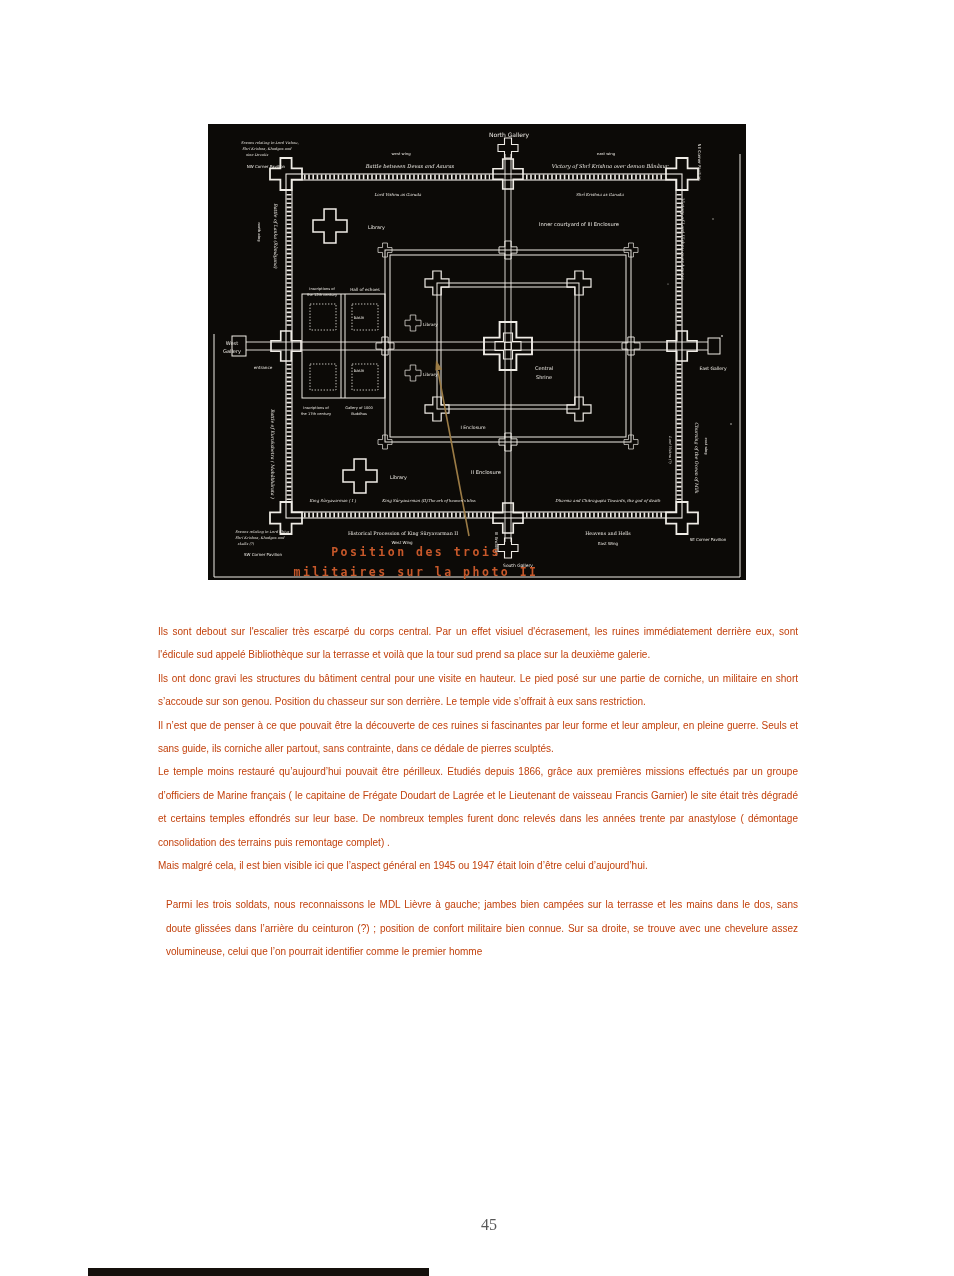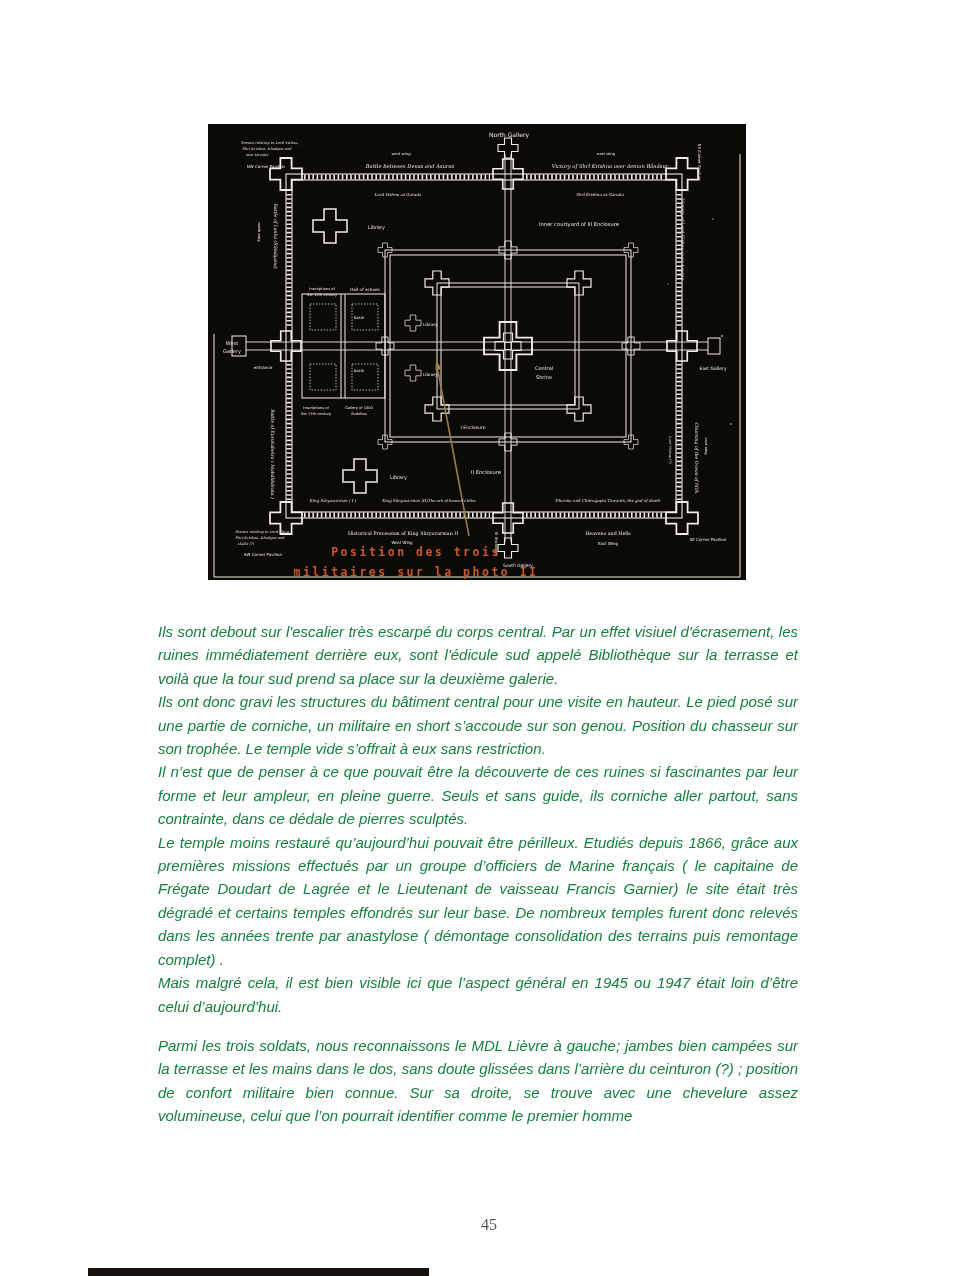--- a/index.html
+++ b/index.html
@@ -13,24 +13,24 @@
   
   .lbl{fill:#efece6;font-family:"DejaVu Sans",sans-serif;}
   .lbl-i{fill:#efece6;font-family:"DejaVu Serif",serif;font-style:italic;}
   .lbl-s{fill:#efece6;font-family:"DejaVu Serif",serif;}
   .lbl-o{fill:#c7582a;font-family:"DejaVu Sans Mono",monospace;font-weight:bold;letter-spacing:2.5px;}
   .ink{stroke:#efece6;fill:none;}
   .dots{stroke:#efece6;fill:none;stroke-dasharray:1.4 1.6;}
 
   .body-text{
     position:absolute;left:158px;top:620px;width:640px;
-    font-size:15px;line-height:23.4px;color:#15803d;text-align:justify;font-style:italic;
+    font-size:10px;line-height:23.4px;color:#c2410c;text-align:justify;
   }
   .body-text p{margin:0;}
-  .body-text p.spaced{margin-top:16px;}
+  .body-text p.spaced{margin-top:16px;margin-left:8px;}
 
   .page-number{
     position:absolute;left:12px;top:1216px;width:954px;text-align:center;
     font-family:"Liberation Serif",serif;font-size:16px;color:#585858;
   }
   .next-page-peek{
     position:absolute;left:88px;top:1268px;width:341px;height:8px;background:#15100c;
   }
 </style>
 </head>
@@ -232,21 +232,21 @@
       <text class="lbl" font-size="4.4" x="310" y="443">South Gallery</text>
 
       <text class="lbl-o" font-size="11.5" x="208" y="432">Position des trois</text>
       <text class="lbl-o" font-size="11.5" x="208" y="452">militaires sur la photo II</text>
     </g>
   </svg>
 </figure>
 
 <main class="body-text">
   <p>Ils sont debout sur l'escalier très escarpé du corps central. Par un effet visiuel d'écrasement, les ruines immédiatement derrière eux, sont l'édicule sud appelé Bibliothèque sur la terrasse et voilà que la tour sud prend sa place sur la deuxième galerie.</p>
-  <p>Ils ont donc gravi les structures du bâtiment central pour une visite en hauteur. Le pied posé sur une partie de corniche, un militaire en short s’accoude sur son genou. Position du chasseur sur son trophée. Le temple vide s’offrait à eux sans restriction.</p>
+  <p>Ils ont donc gravi les structures du bâtiment central pour une visite en hauteur. Le pied posé sur une partie de corniche, un militaire en short s’accoude sur son genou. Position du chasseur sur son derrière. Le temple vide s’offrait à eux sans restriction.</p>
   <p>Il n’est que de penser à ce que pouvait être la découverte de ces ruines si fascinantes par leur forme et leur ampleur, en pleine guerre. Seuls et sans guide, ils corniche aller partout, sans contrainte, dans ce dédale de pierres sculptés.</p>
   <p>Le temple moins restauré qu’aujourd’hui pouvait être périlleux. Etudiés depuis 1866, grâce aux premières missions effectués par un groupe d’officiers de Marine français ( le capitaine de Frégate Doudart de Lagrée et le Lieutenant de vaisseau Francis Garnier) le site était très dégradé et certains temples effondrés sur leur base. De nombreux temples furent donc relevés dans les années trente par anastylose ( démontage consolidation des terrains puis remontage complet) .</p>
   <p>Mais malgré cela, il est bien visible ici que l’aspect général en 1945 ou 1947 était loin d’être celui d’aujourd’hui.</p>
   <p class="spaced">Parmi les trois soldats, nous reconnaissons le MDL Lièvre à gauche; jambes bien campées sur la terrasse et les mains dans le dos, sans doute glissées dans l’arrière du ceinturon (?) ; position de confort militaire bien connue. Sur sa droite, se trouve avec une chevelure assez volumineuse, celui que l’on pourrait identifier comme le premier homme</p>
 </main>
 
 <div class="page-number">45</div>
 
 <div class="next-page-peek"></div>
 

